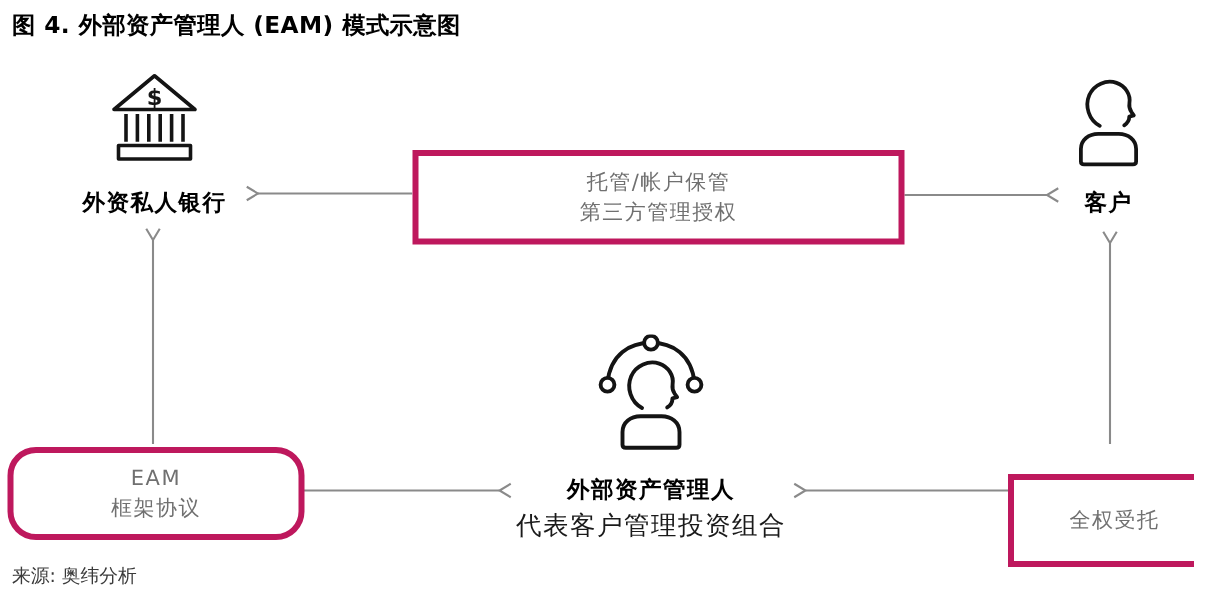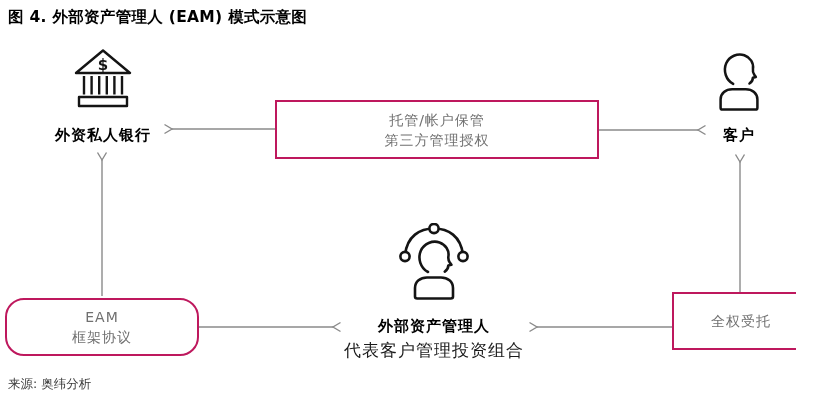--- a/index.html
+++ b/index.html
@@ -12,21 +12,21 @@
     letter-spacing:.3px;white-space:nowrap;
   }
   .source{
     position:absolute;left:8px;top:376px;font-size:12.5px;color:#3a3a3a;white-space:nowrap;text-align:center;
   }
   .node{position:absolute;text-align:center;}
   .node .ic{display:block;margin:0 auto;}
   .node .lbl{display:block;font-size:15px;font-weight:700;color:#000;margin-top:14px;letter-spacing:1px;white-space:nowrap;}
   .node .sub{display:block;font-size:17px;font-weight:400;color:#1a1a1a;margin-top:3px;letter-spacing:1px;white-space:nowrap;}
   .gbox{
-    position:absolute;border:2px solid #be185d;background:#fff;color:#707070;
+    position:absolute;border:4px solid #be185d;background:#fff;color:#707070;
     display:flex;flex-direction:column;align-items:center;justify-content:center;
     font-size:14px;line-height:20px;letter-spacing:1px;text-align:center;
   }
   .overlay{position:absolute;left:0;top:0;pointer-events:none;}
 </style>
 </head>
 <body>
 
 <div class="stage">
 
@@ -90,19 +90,19 @@
   <div class="gbox" style="left:275px;top:100px;width:320px;height:55px;">
     <span>托管/帐户保管</span>
     <span>第三方管理授权</span>
   </div>
 
   <div class="gbox" style="left:5px;top:298px;width:190px;height:54px;border-radius:19px;">
     <span>EAM</span>
     <span>框架协议</span>
   </div>
 
-  <div class="gbox" style="left:672px;top:292px;width:134px;height:54px;">
+  <div class="gbox" style="left:672px;top:316px;width:134px;height:54px;">
     <span>全权受托</span>
   </div>
 
   <div class="source">来源: 奥纬分析</div>
 
 </div>
 
 </body></html>

